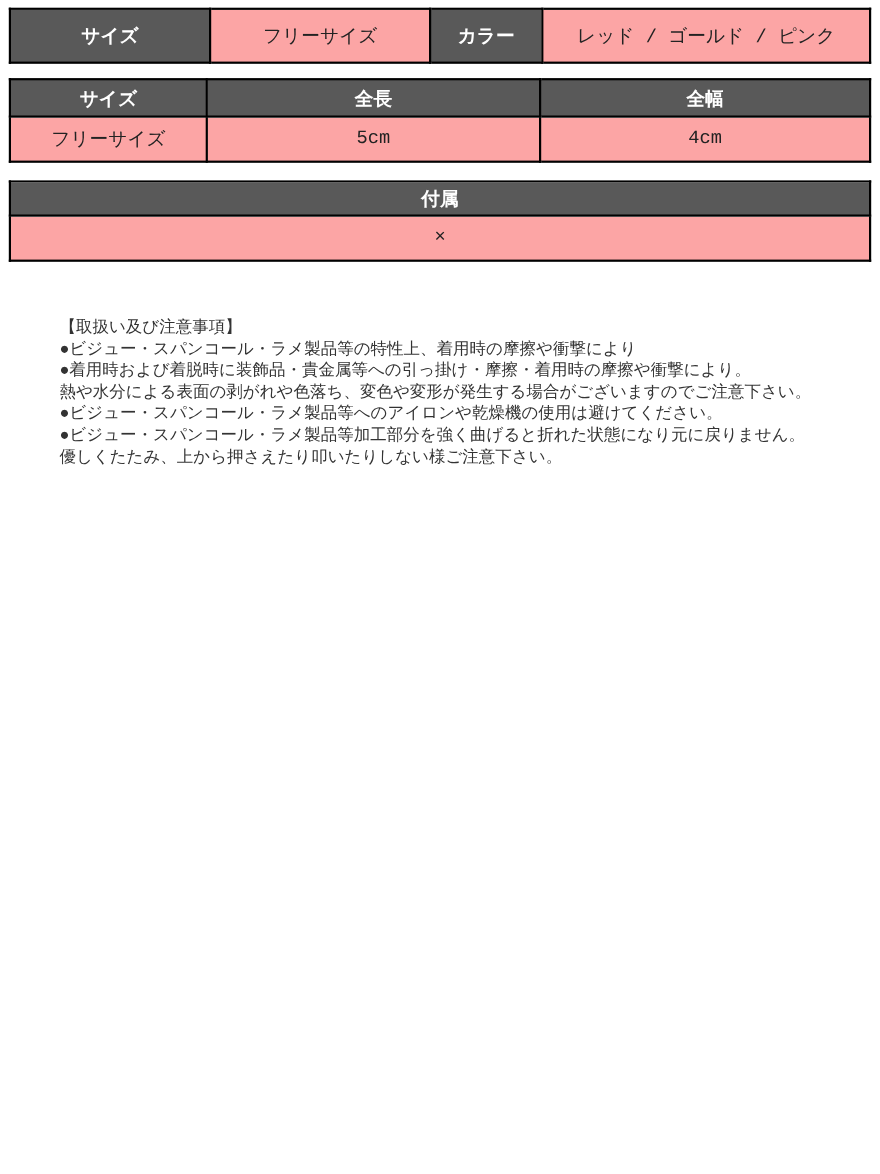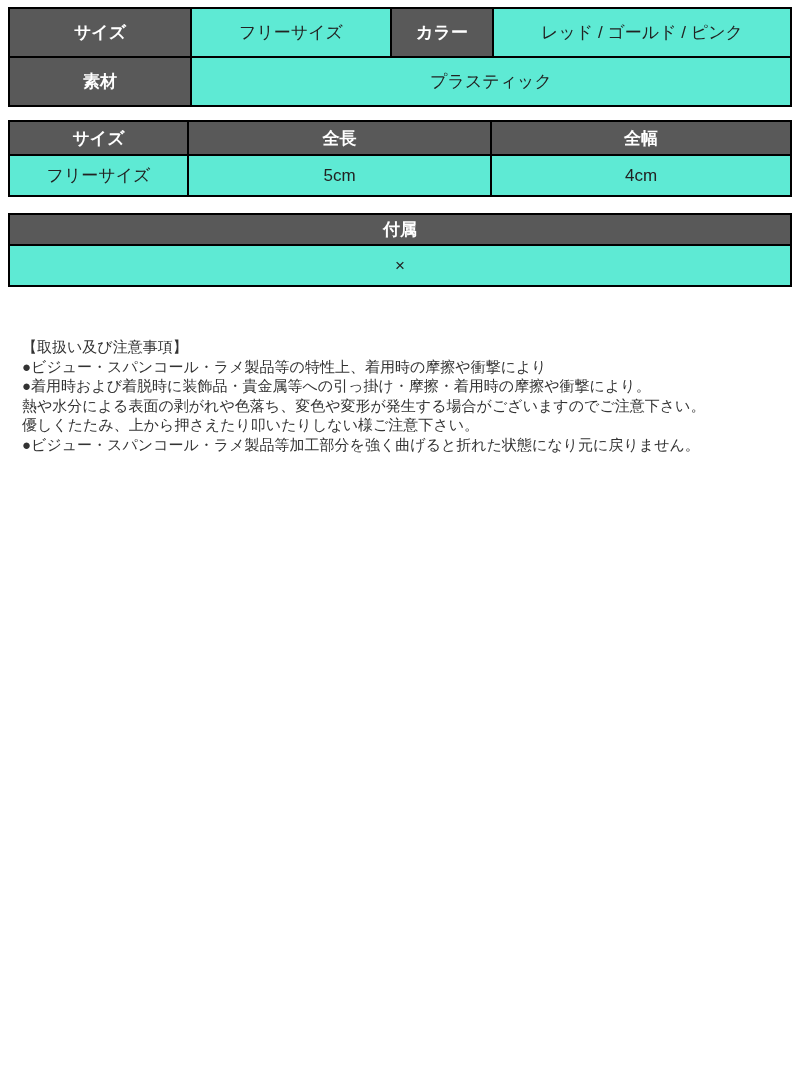--- a/index.html
+++ b/index.html
@@ -29,63 +29,60 @@
     overflow: hidden;
     white-space: nowrap;
   }
   table.spec th {
     background: #595959;
     color: #ffffff;
     font-weight: bold;
     font-size: 17px;
   }
   table.spec td {
-    background: #5eead4;
+    background: #fca5a5;
     color: #222222;
     font-weight: normal;
     font-size: 17px;
+    font-family: Liberation Mono, monospace;
   }
   .t1 { margin-top: 7px; }
   .t1 tr { height: 49px; }
   .t2 { margin-top: 13px; }
   .t2 tr.head { height: 34px; }
   .t2 tr.body { height: 41px; }
   .t3 { margin-top: 16px; }
   .t3 tr.head { height: 31px; }
   .t3 tr.body { height: 41px; }
   .notes {
     margin: 50px 30px 0 22px;
     font-size: 15px;
     line-height: 19.6px;
     color: #333333;
   }
-  .notes div { white-space: nowrap; }
+  .notes div { white-space: nowrap; margin-left: 32px; }
 </style>
 </head>
 <body>
 
 <div class="page">
 
   <table class="spec t1">
     <colgroup>
       <col style="width:182px">
       <col style="width:200px">
       <col style="width:102px">
       <col>
     </colgroup>
     <tbody>
         <tr>
       <th>サイズ</th>
       <td>フリーサイズ</td>
       <th>カラー</th>
       <td>レッド / ゴールド / ピンク</td>
-    </tr>
-    <tr>
-      <th>素材</th>
-      <td colspan="3">プラスティック</td>
     </tr>
   </tbody>
     </table>
 
   <table class="spec t2">
     <colgroup>
       <col style="width:179px">
       <col style="width:303px">
       <col>
     </colgroup>
@@ -112,17 +109,18 @@
       <td>×</td>
     </tr>
   </tbody>
     </table>
 
   <div class="notes">
     <div>【取扱い及び注意事項】</div>
     <div>●ビジュー・スパンコール・ラメ製品等の特性上、着用時の摩擦や衝撃により</div>
     <div>●着用時および着脱時に装飾品・貴金属等への引っ掛け・摩擦・着用時の摩擦や衝撃により。</div>
     <div>熱や水分による表面の剥がれや色落ち、変色や変形が発生する場合がございますのでご注意下さい。</div>
+    <div>●ビジュー・スパンコール・ラメ製品等へのアイロンや乾燥機の使用は避けてください。</div>
+    <div>●ビジュー・スパンコール・ラメ製品等加工部分を強く曲げると折れた状態になり元に戻りません。</div>
     <div>優しくたたみ、上から押さえたり叩いたりしない様ご注意下さい。</div>
-    <div>●ビジュー・スパンコール・ラメ製品等加工部分を強く曲げると折れた状態になり元に戻りません。</div>
   </div>
 
 </div>
 
 </body></html>

